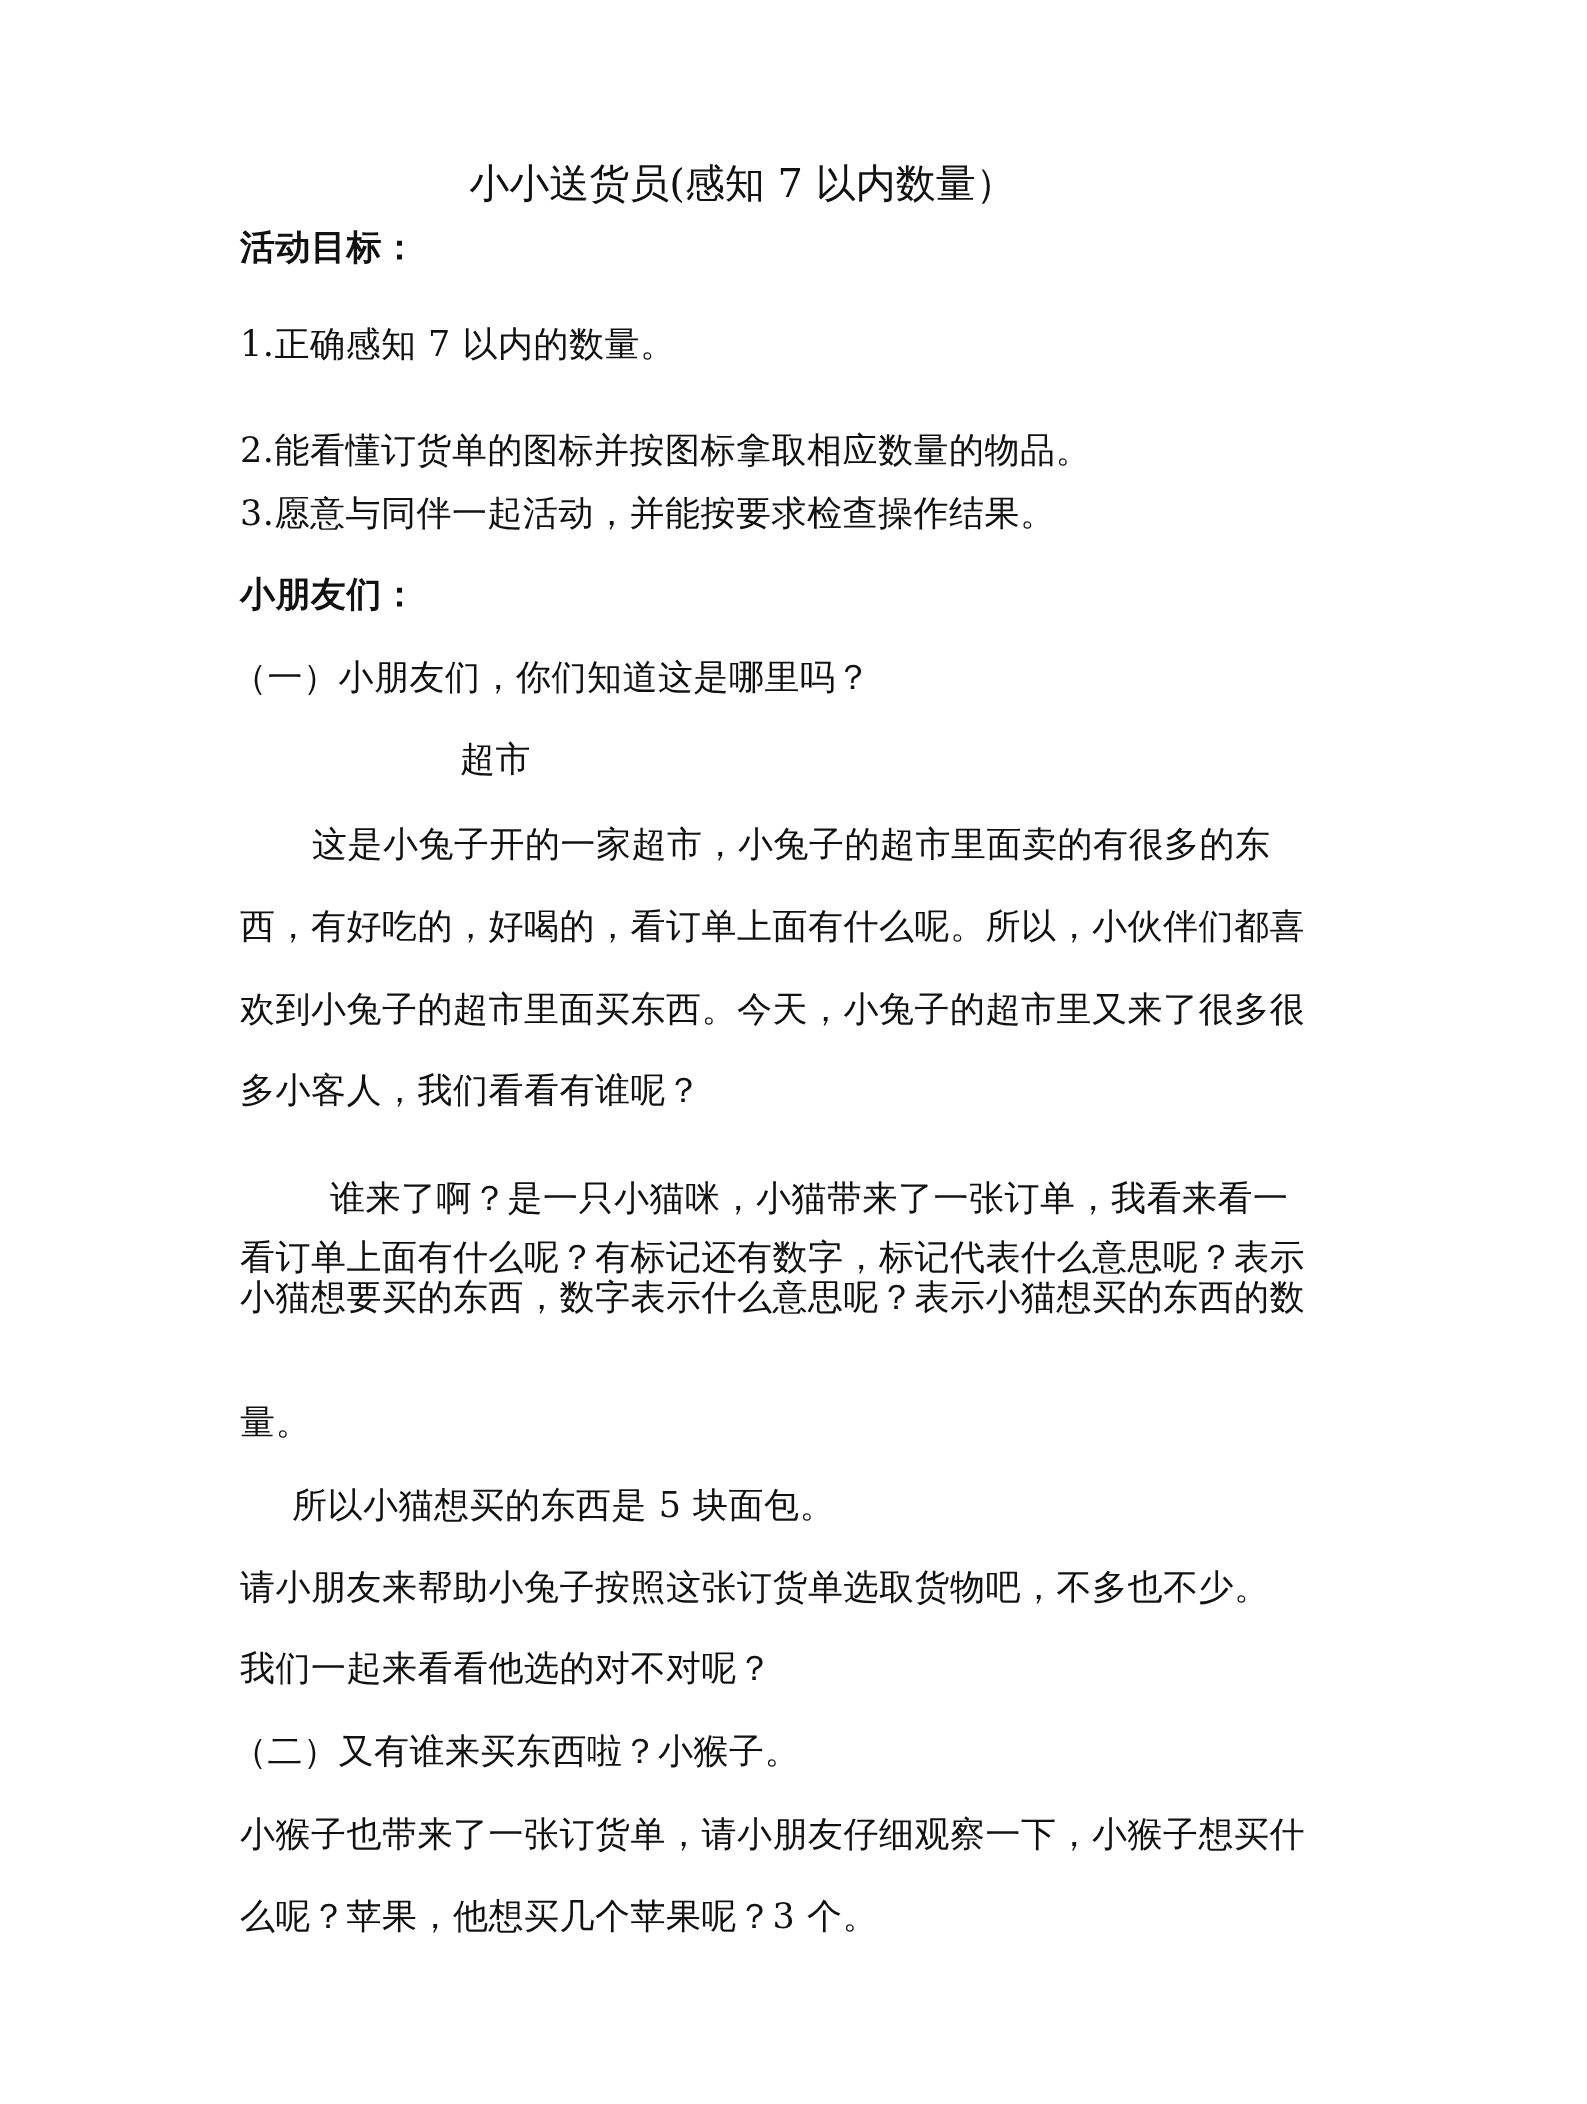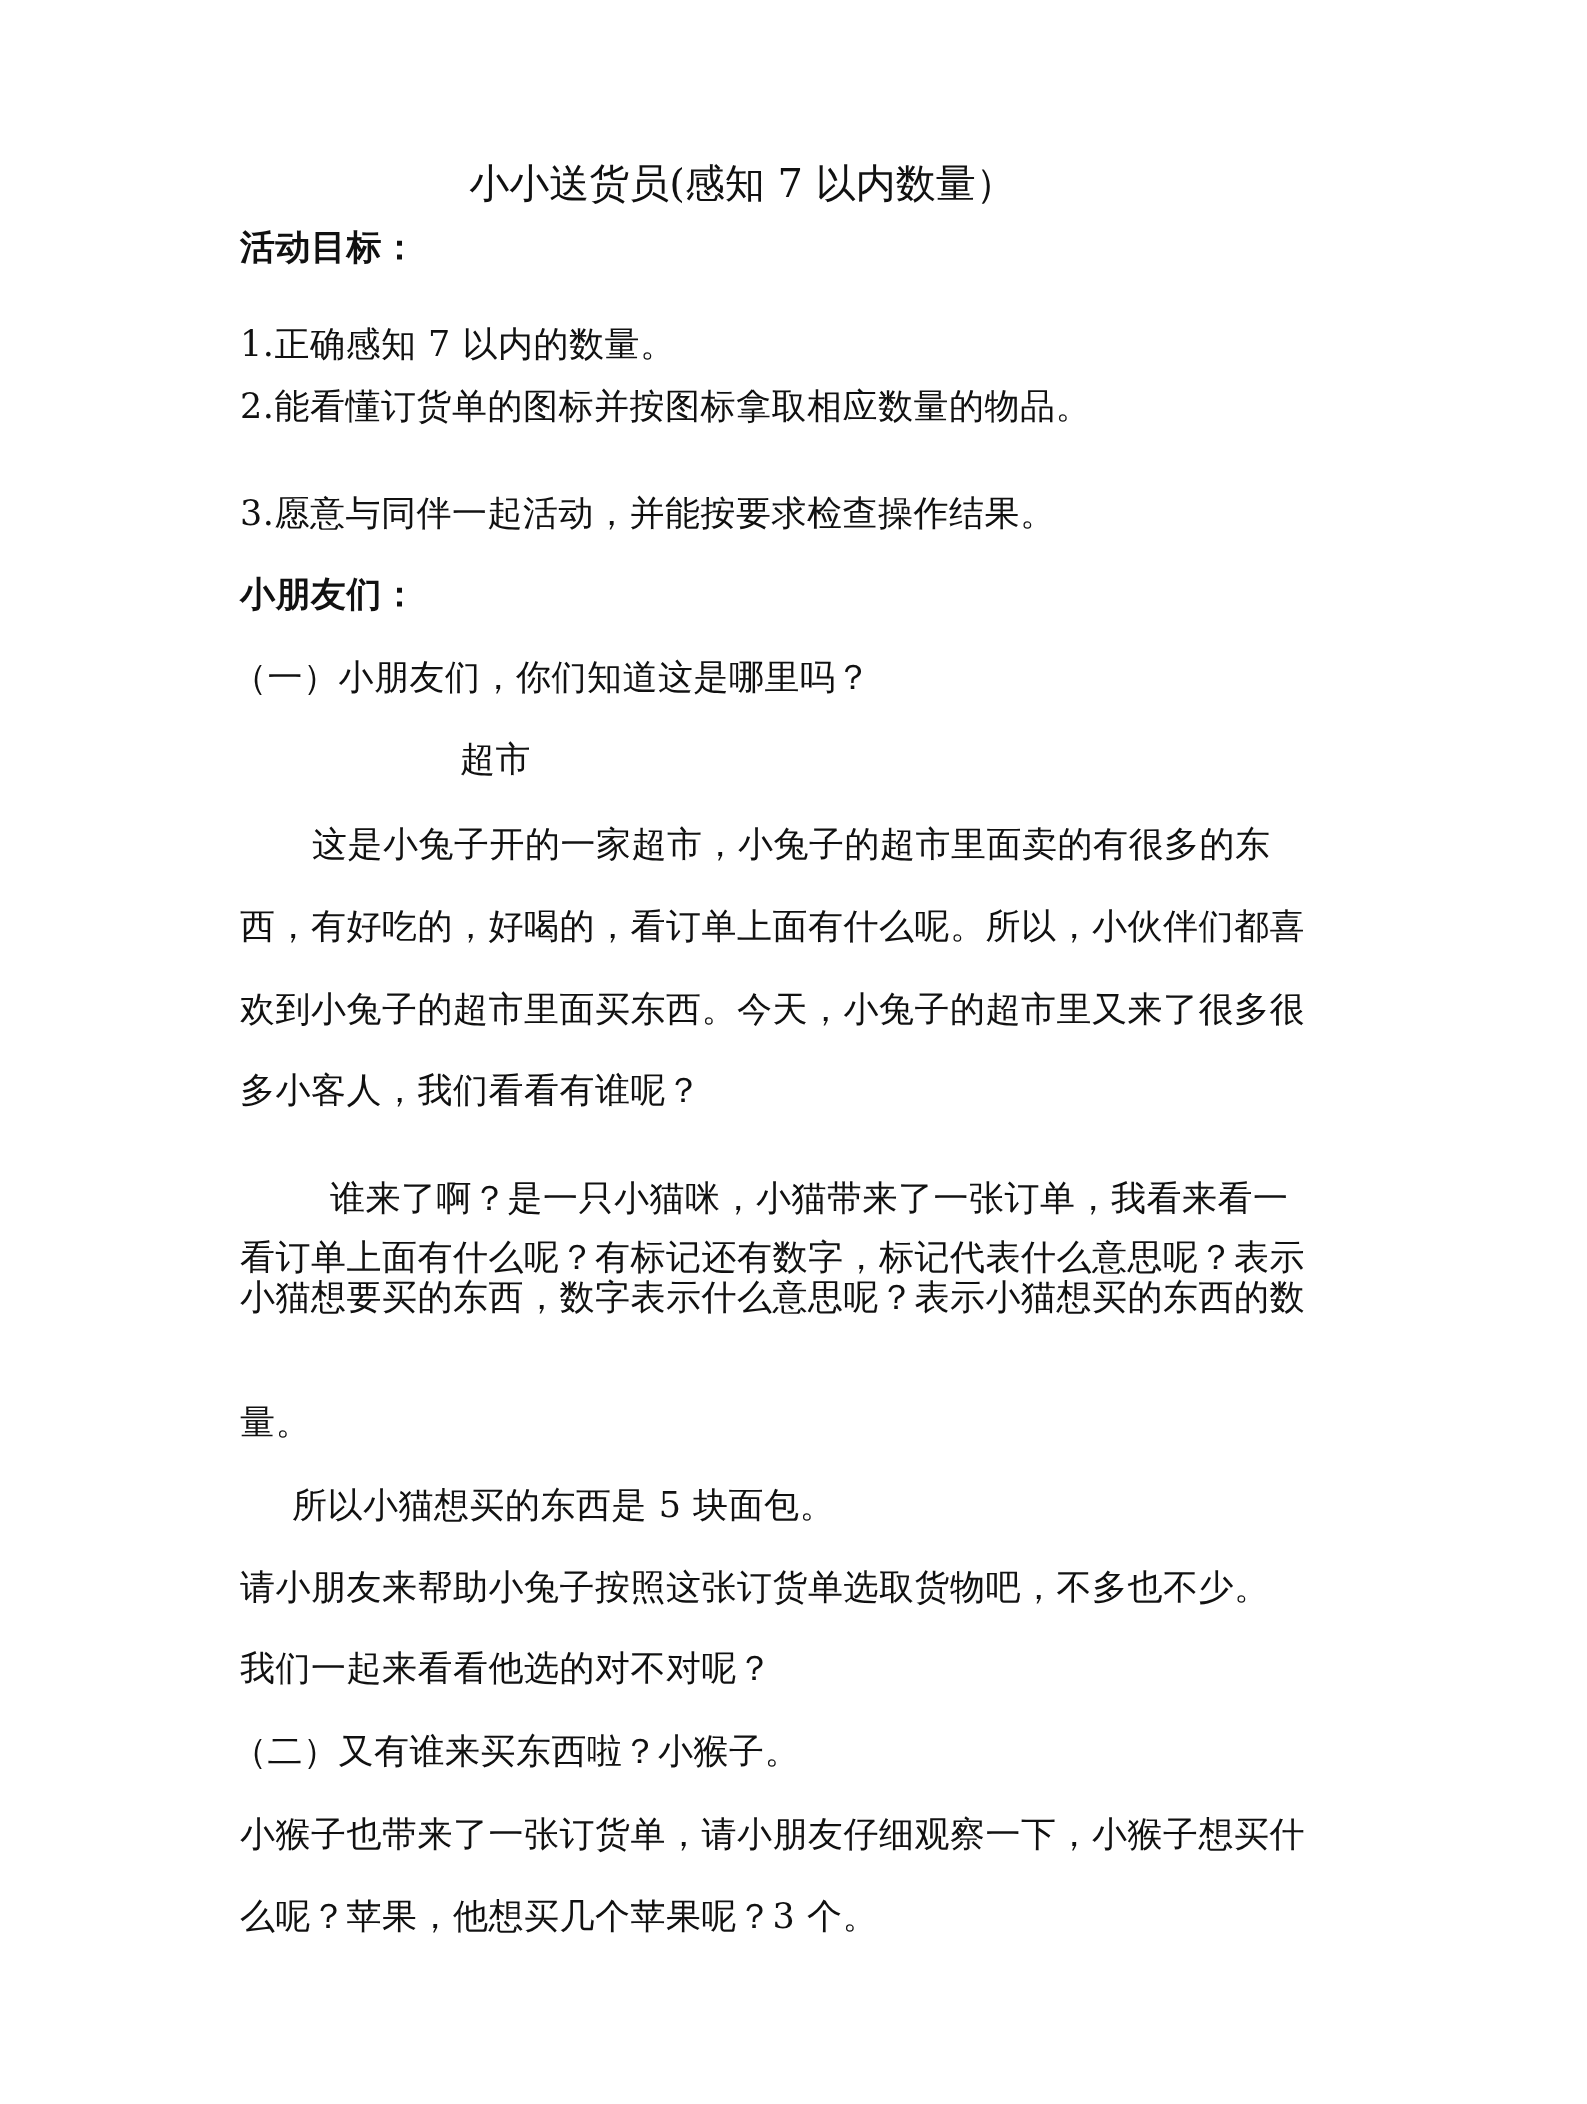--- a/index.html
+++ b/index.html
@@ -47,21 +47,21 @@
 </head>
 <body>
 
 <div class="page">
 
   <div class="title">小小送货员(感知 7 以内数量）</div>
 
   <div class="line heading" style="top:225px;">活动目标：</div>
 
   <div class="line" style="top:322px;">1.正确感知 7 以内的数量。</div>
-  <div class="line" style="top:384px;">2.能看懂订货单的图标并按图标拿取相应数量的物品。</div>
+  <div class="line" style="top:428px;">2.能看懂订货单的图标并按图标拿取相应数量的物品。</div>
   <div class="line" style="top:491px;">3.愿意与同伴一起活动，并能按要求检查操作结果。</div>
 
   <div class="line heading" style="top:572px;">小朋友们：</div>
 
   <div class="line" style="top:655px; left:232px;">（一）小朋友们，你们知道这是哪里吗？</div>
   <div class="line" style="top:737px; left:460px;">超市</div>
 
   <div class="line" style="top:822px; left:312px;">这是小兔子开的一家超市，小兔子的超市里面卖的有很多的东</div>
   <div class="line" style="top:904px;">西，有好吃的，好喝的，看订单上面有什么呢。所以，小伙伴们都喜</div>
   <div class="line" style="top:987px;">欢到小兔子的超市里面买东西。今天，小兔子的超市里又来了很多很</div>

